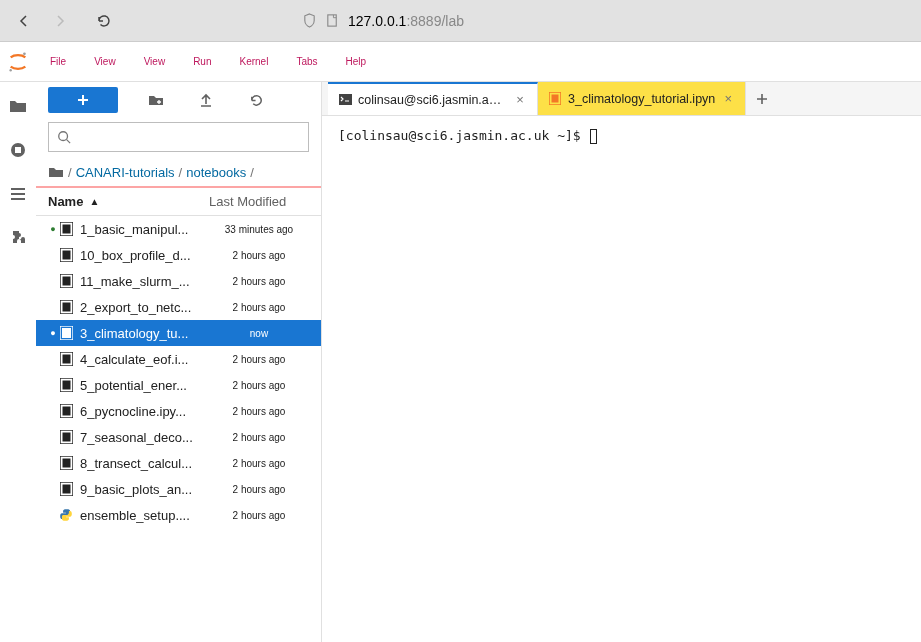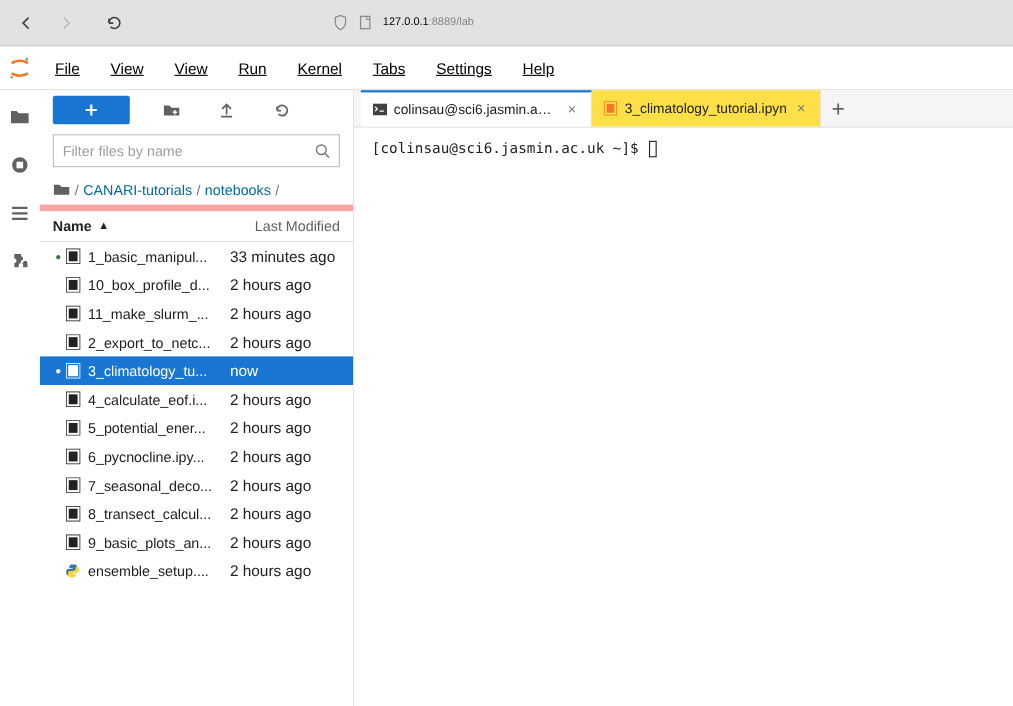--- a/index.html
+++ b/index.html
@@ -3,30 +3,30 @@
   <meta charset="utf-8">
   <style>
     * { margin: 0; padding: 0; box-sizing: border-box; }
     body { font-family: -apple-system, BlinkMacSystemFont, "Segoe UI", Helvetica, Arial, sans-serif; font-size: 13px; color: #212121; background: #fff; width: 921px; height: 642px; overflow: hidden; }
     
     
     .browser-bar { height: 42px; background: #e2e2e2; border-bottom: 1px solid #ccc; display: flex; align-items: center; padding: 0 8px; gap: 4px; }
     .browser-nav-btn { width: 32px; height: 30px; display: flex; align-items: center; justify-content: center; color: #555; border-radius: 4px; }
     .browser-nav-btn.disabled { color: #aaa; }
     .url-bar { flex: 1; height: 30px; margin-left: 170px; display: flex; align-items: center; gap: 8px; padding: 0 8px; color: #555; }
-    .url-text { font-size: 10px; }
+    .url-text { font-size: 14px; }
     .url-host { color: #000; }
     .url-path { color: #888; }
     
     
     .top-area { height: 40px; display: flex; align-items: center; border-bottom: 1px solid #e0e0e0; }
     .jupyter-logo { width: 36px; display: flex; align-items: center; justify-content: center; }
     .jupyter-logo-svg { width: 22px; height: 22px; }
     .menu-bar { display: flex; align-items: center; height: 100%; }
-    .menu-item { padding: 0 14px; height: 100%; display: flex; align-items: center; font-size: 14px; color: #000000; text-decoration: underline; }
+    .menu-item { padding: 0 14px; height: 100%; display: flex; align-items: center; font-size: 10px; color: #be185d; }
     
     
     .main-layout { display: flex; height: calc(100% - 82px); }
     .left-rail { width: 36px; background: #fff; display: flex; flex-direction: column; align-items: center; padding-top: 14px; gap: 24px; }
     .rail-icon { width: 20px; height: 20px; color: #616161; display: flex; align-items: center; justify-content: center; }
     
     .sidebar { width: 286px; border-right: 1px solid #e0e0e0; display: flex; flex-direction: column; overflow: hidden; }
     
     .sidebar-toolbar { height: 36px; display: flex; align-items: center; padding: 6px 12px; gap: 14px; }
     .new-launcher-btn { width: 70px; height: 26px; background: #1976d2; color: #fff; border-radius: 2px; display: flex; align-items: center; justify-content: center; }
@@ -34,34 +34,34 @@
     
     .filter-box { margin: 4px 12px 6px; height: 30px; border: 1px solid #bdbdbd; display: flex; align-items: center; padding: 0 8px; }
     .filter-input { flex: 1; border: none; outline: none; font-size: 13px; color: #424242; }
     .filter-input::placeholder { color: #9e9e9e; }
     
     .breadcrumb { padding: 6px 12px; display: flex; align-items: center; gap: 4px; font-size: 13px; color: #424242; }
     .breadcrumb-folder-icon { width: 16px; height: 16px; color: #616161; }
     .breadcrumb-sep { color: #757575; }
     .breadcrumb-item { color: #0369a1; }
     
-    .list-header { display: flex; align-items: center; padding: 6px 12px; border-top: 6px solid #fca5a5; border-bottom: 1px solid #e0e0e0; font-size: 13px; color: #616161; }
+    .list-header { display: flex; align-items: center; padding: 6px 12px; border-top: 2px solid #fca5a5; border-bottom: 1px solid #e0e0e0; font-size: 13px; color: #616161; }
     .col-name { flex: 1; font-weight: 600; color: #212121; display: flex; align-items: center; gap: 6px; }
-    .col-modified { text-align: right; min-width: 100px; }
+    .col-modified { text-align: left; min-width: 100px; }
     .sort-arrow { font-size: 10px; }
     
     .file-list { flex: 1; overflow-y: auto; }
     .file-row { display: flex; align-items: center; padding: 4px 12px; height: 26px; font-size: 13px; }
     .file-row.selected { background: #1976d2; color: #fff; }
     .file-status { width: 10px; display: flex; align-items: center; justify-content: center; font-size: 9px; }
     .file-status.running { color: #2e7d32; }
     .file-row.selected .file-status { color: #fff; }
     .file-icon { width: 16px; margin-right: 6px; display: flex; align-items: center; justify-content: center; }
     .file-name { flex: 1; white-space: nowrap; overflow: hidden; text-overflow: ellipsis; max-width: 130px; }
-    .file-modified { text-align: left; min-width: 100px; font-size: 14px; }
+    .file-modified { text-align: center; min-width: 100px; font-size: 10px; }
     
     .nb-icon-svg { fill: #f37726; }
     .selected .nb-icon-svg { fill: #fff; }
     
     
     .content-area { flex: 1; display: flex; flex-direction: column; background: #fff; }
     .tab-bar { height: 34px; display: flex; align-items: stretch; background: #f5f5f5; border-bottom: 1px solid #e0e0e0; padding-left: 6px; }
     .tab { display: flex; align-items: center; padding: 0 10px; gap: 6px; font-size: 12.5px; border-right: 1px solid #e0e0e0; background: #fde047; position: relative; max-width: 210px; }
     .tab.active { background: #fff; border-top: 2px solid #1976d2; }
     .tab-icon { width: 14px; height: 14px; display: flex; align-items: center; justify-content: center; }
@@ -114,21 +114,20 @@
       <circle cx="4" cy="21" r="1.3" fill="#9e9e9e"></circle>
     </svg>
   </div>
   <div class="menu-bar">
     <div class="menu-item">File</div>
     <div class="menu-item">View</div>
     <div class="menu-item">View</div>
     <div class="menu-item">Run</div>
     <div class="menu-item">Kernel</div>
     <div class="menu-item">Tabs</div>
-    <div class="menu-item">Settings</div>
     <div class="menu-item">Help</div>
   </div>
 </div>
 
 <div class="main-layout">
 
   <div class="left-rail">
     <div class="rail-icon">
       <svg width="18" height="16" viewBox="0 0 18 16">
           <path d="M1 3 L1 14 L17 14 L17 5 L8 5 L6 3 Z" fill="#616161"></path>
@@ -171,21 +170,20 @@
           </svg>
       </div>
       <div class="toolbar-icon-btn">
         <svg width="15" height="15" viewBox="0 0 16 16">
             <path d="M3 8a5 5 0 1 1 1.5 3.5M3 8V4M3 8h4" stroke="#616161" stroke-width="1.6" fill="none"></path>
           </svg>
       </div>
     </div>
 
     <div class="filter-box">
-      <input class="filter-input" placeholder="Filter files by name" style="">
       <svg width="14" height="14" viewBox="0 0 16 16">
           <circle cx="7" cy="7" r="5" stroke="#757575" stroke-width="1.5" fill="none"></circle>
           <path d="M11 11l4 4" stroke="#757575" stroke-width="1.5"></path>
         </svg>
     </div>
 
     <div class="breadcrumb">
       <svg class="breadcrumb-folder-icon" viewBox="0 0 16 14">
           <path d="M1 3v9h14V5H8L6 3z" fill="#616161"></path>
         </svg>

